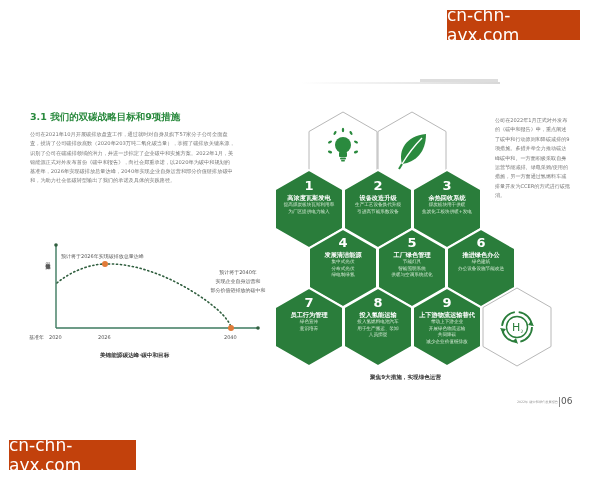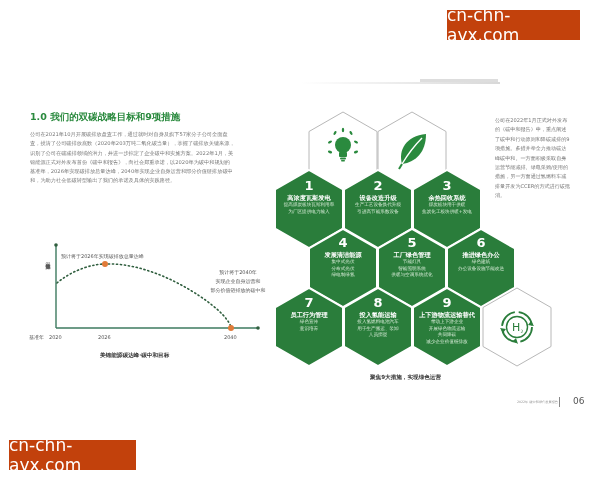--- a/index.html
+++ b/index.html
@@ -22,32 +22,32 @@
   .chart-ylabel { position:absolute; left:45px; top:258px; font-size:5px; color:#555;
                   writing-mode:vertical-rl; letter-spacing:0.5px; }
   .hex-svg { position:absolute; left:0; top:0; }
   .hex-text { position:absolute; width:64px; text-align:center; color:#fff; }
   .hex-num { font-size:13px; font-weight:bold; line-height:15px; }
   .hex-title { font-size:6.2px; font-weight:bold; line-height:9px; white-space:nowrap; }
   .hex-desc { font-size:4.6px; line-height:6.6px; color:#d8ecd8; }
   .hex-caption { position:absolute; left:370px; top:374px; font-size:5.6px; font-weight:bold; color:#333; white-space:nowrap; }
   .footer-small { position:absolute; left:517px; top:400px; font-size:3.2px; color:#999; white-space:nowrap; }
   .footer-bar { position:absolute; left:559px; top:397px; width:1px; height:10px; background:#888; }
-  .footer-page { position:absolute; left:561px; top:396px; font-size:9px; color:#555;margin-left:12px; }
+  .footer-page { position:absolute; left:561px; top:396px; font-size:9px; color:#555; }
 </style>
 </head>
 <body>
 
 <div class="watermark wm-top">cn-chn-ayx.com</div>
 <div class="watermark wm-bottom">cn-chn-ayx.com</div>
 
 <div class="header-line"></div>
 <div class="header-tiny"></div>
 
-<div class="section-title">1.0 我们的双碳战略目标和9项措施</div>
+<div class="section-title">3.1 我们的双碳战略目标和9项措施</div>
 <div class="intro">公司在2021年10月开展碳排放盘查工作，通过就时对自身及旗下57家分子公司全面盘查，摸清了公司碳排放底数（2020年203万吨二氧化碳当量），掌握了碳排放关键来源，识别了公司在碳减排领域的潜力，并进一步拟定了企业碳中和实施方案。2022年1月，美锦能源正式对外发布首份《碳中和报告》，向社会郑重承诺，以2020年为碳中和规划的基准年，2026年实现碳排放总量达峰，2040年实现企业自身运营和部分价值链排放碳中和，为助力社会低碳转型输出了我们的承诺及具体的实践路径。</div>
 
 <div class="right-text">公司在2022年1月正式对外发布的《碳中和报告》中，重点阐述了碳中和行动原则和降碳减排的9项措施。多措并举全力推动碳达峰碳中和。一方面积极采取自身运营节能减排、绿电采购/使用的措施，另一方面通过氢燃料车减排量开发为CCER的方式进行碳抵消。</div>
 
 <svg class="chart-svg" width="600" height="480">
 
   <line x1="56" y1="245" x2="56" y2="328" stroke="#3d7a5f" stroke-width="1.4"></line>
   <circle cx="56" cy="245" r="1.8" fill="#2f5e3e"></circle>
 
   <line x1="56" y1="328" x2="258" y2="328" stroke="#3d7a5f" stroke-width="1.4"></line>

